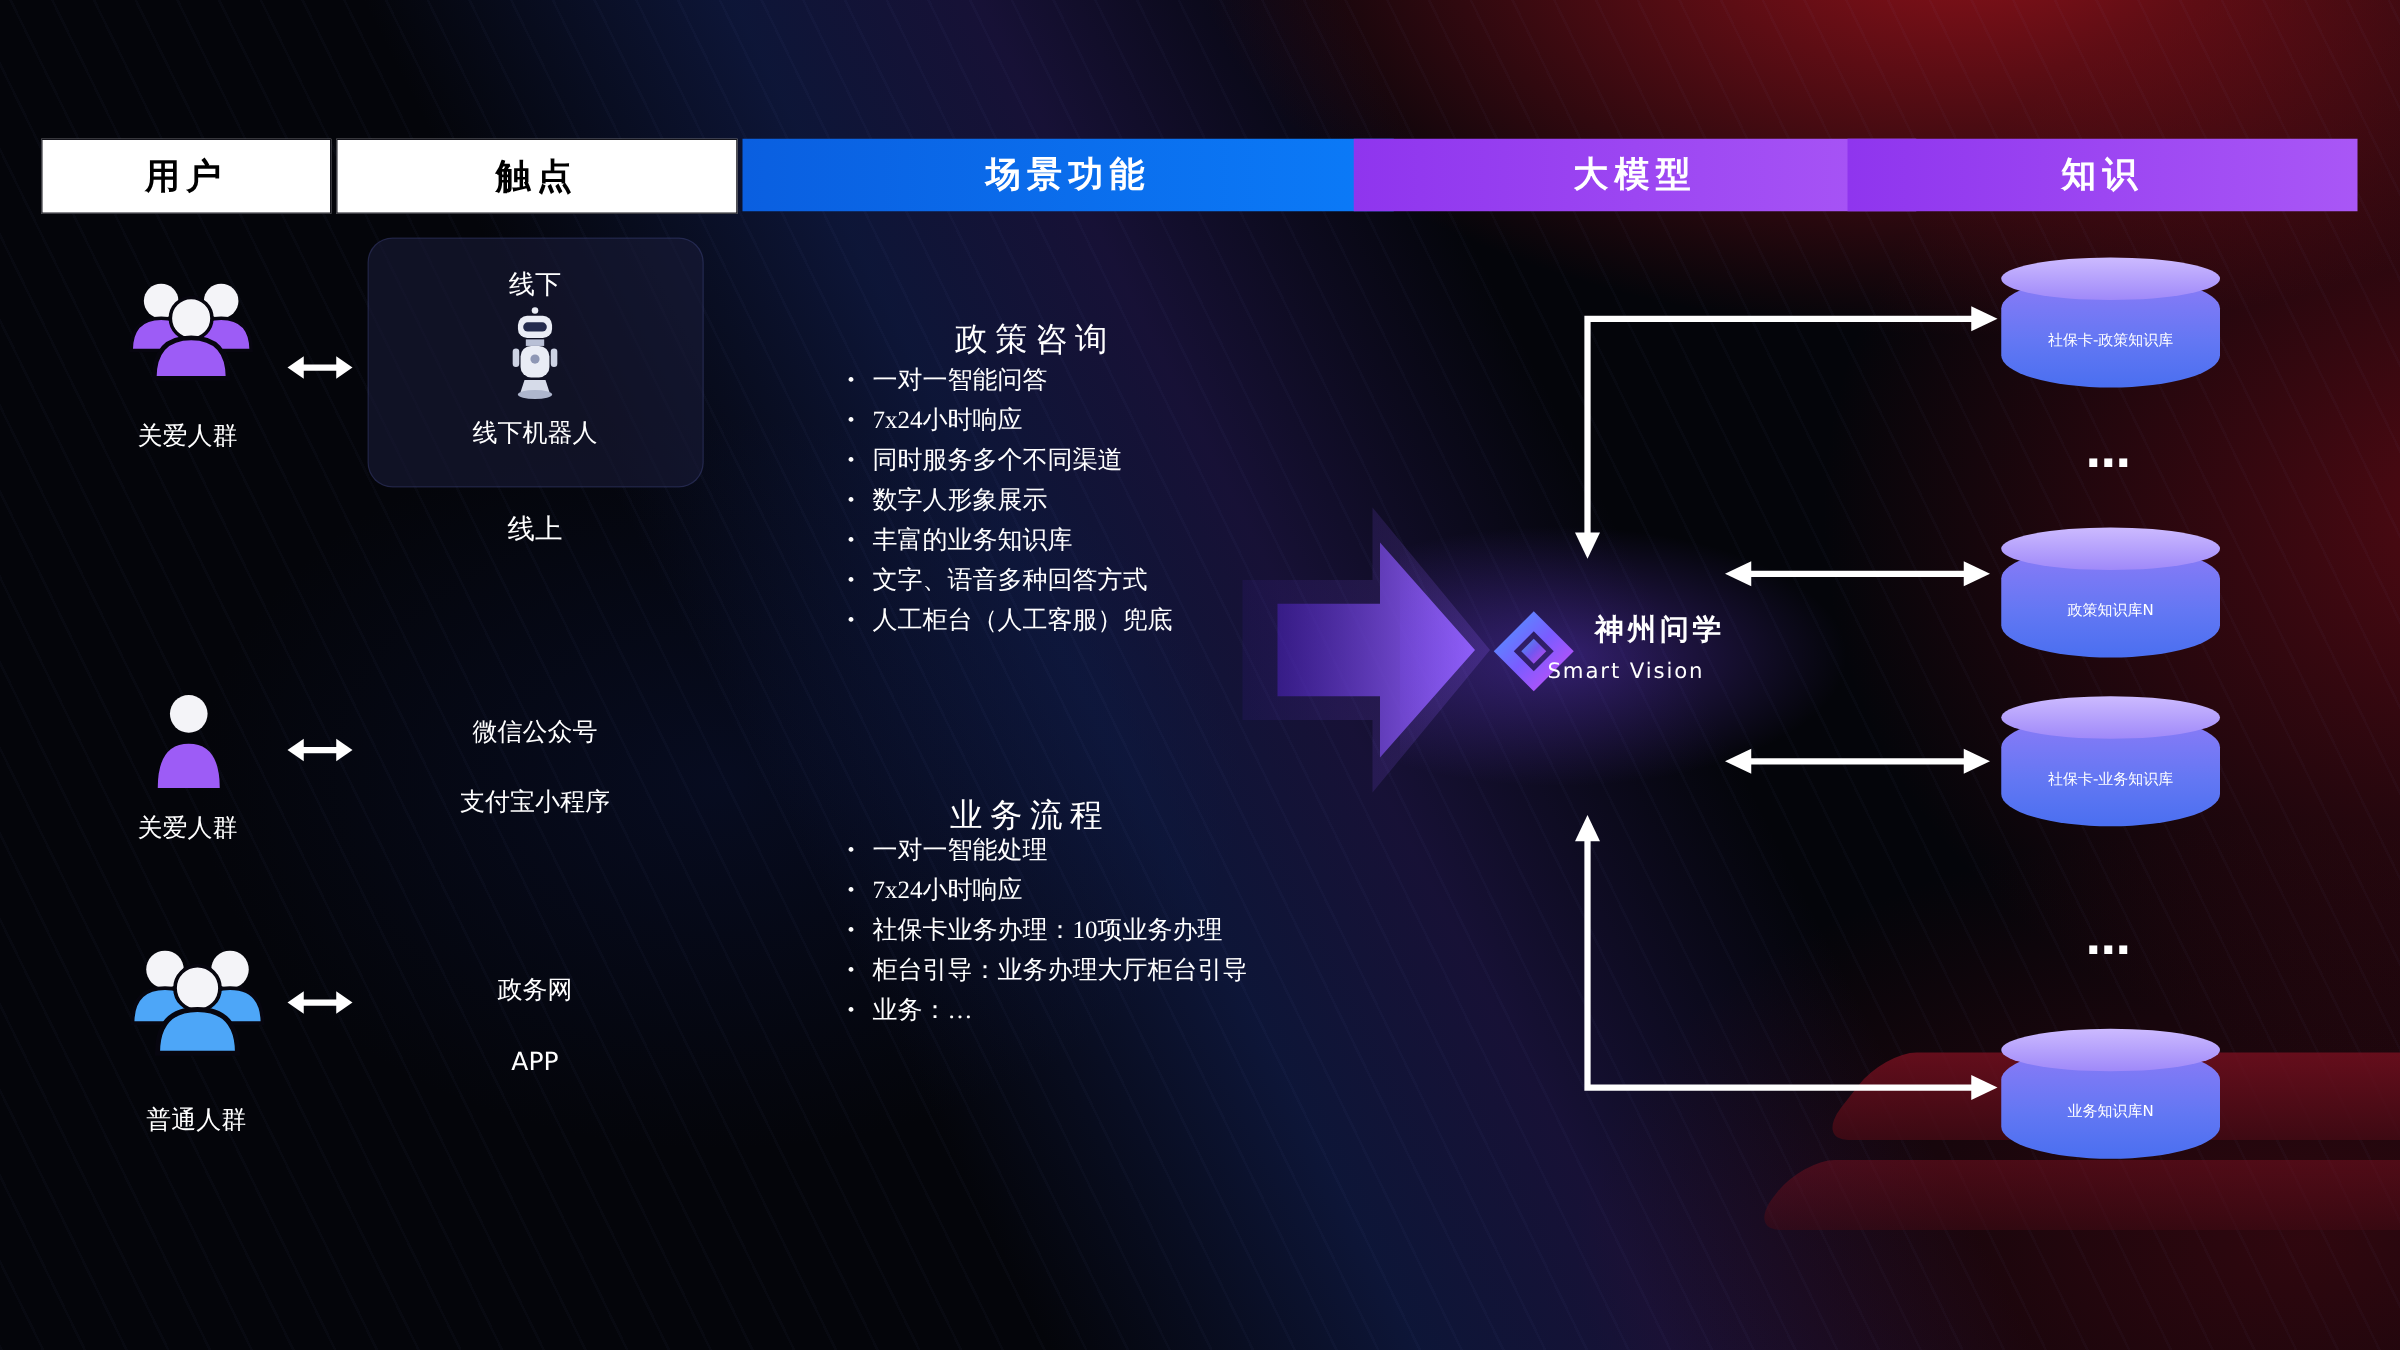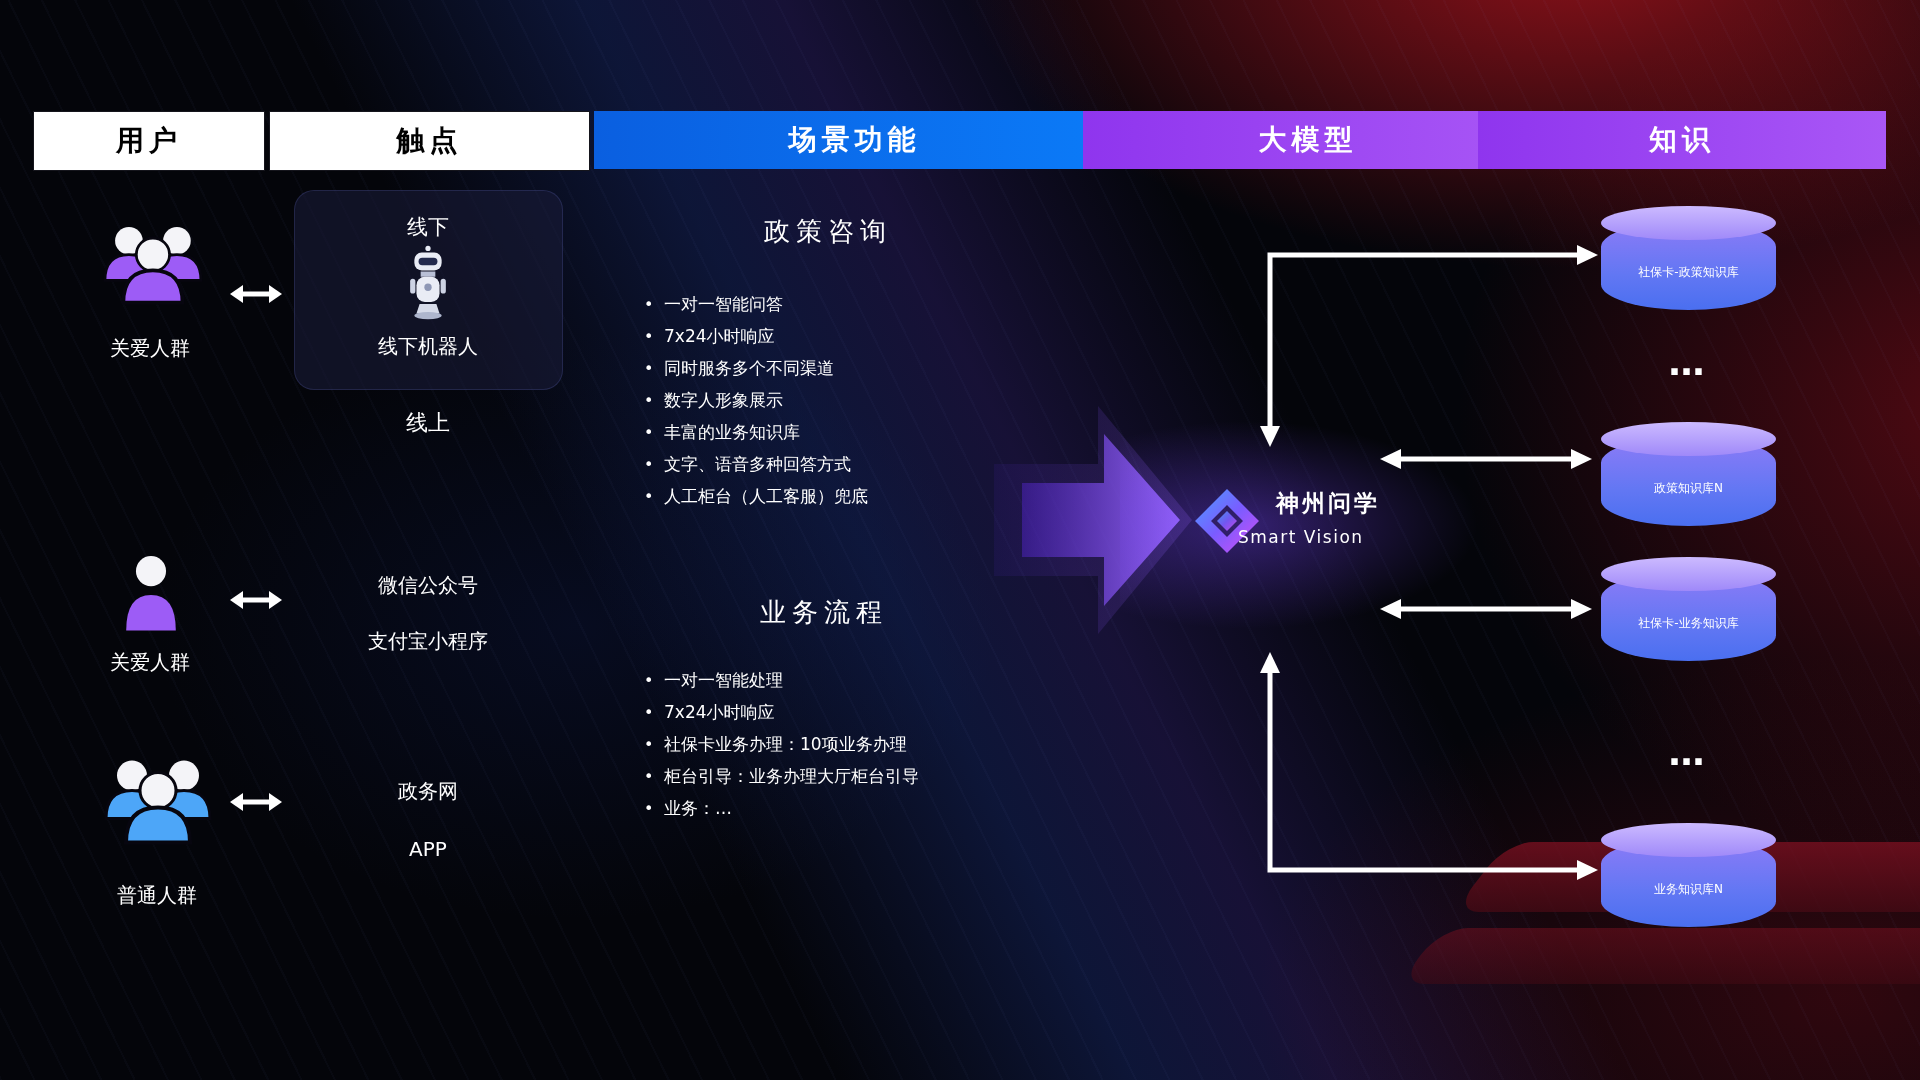--- a/index.html
+++ b/index.html
@@ -33,23 +33,23 @@
   #h4{left:1071px;width:450px;margin-left:12px;}
   #h5{left:1478px;width:408px;}
 
   .abs{position:absolute;z-index:3;}
   .clabel{position:absolute;z-index:3;transform:translateX(-50%);white-space:nowrap;font-size:20px;color:#fff;}
 
   .offline-card{position:absolute;left:294px;top:190px;width:267px;height:198px;z-index:2;
     background:rgba(26,28,56,.58);border:1px solid rgba(130,140,255,.16);border-radius:20px;}
 
   .sec-title{position:absolute;z-index:3;transform:translateX(-50%);white-space:nowrap;
-    font-size:26px;letter-spacing:6px;color:#fff;}
-  .blist{position:absolute;left:642px;z-index:3;list-style:none;margin:0;padding:0;
-    font-size:17px;line-height:32px;color:#fff;}
+    font-size:26px;letter-spacing:6px;color:#fff;margin-top:40px;}
+  .blist{position:absolute;left:676px;z-index:3;list-style:none;margin:0;padding:0;
+    font-size:20px;line-height:32px;color:#fff;font-family:Liberation Serif, serif;}
   .blist li{position:relative;padding-left:22px;white-space:nowrap;}
   .blist li::before{content:"•";position:absolute;left:2px;font-size:16px;top:1px;}
 
   .conn{position:absolute;z-index:3;}
   .uarrow{position:absolute;z-index:3;}
 
   .big-arrow{position:absolute;z-index:2;}
 
   .model-glow{position:absolute;left:1120px;top:420px;width:360px;height:210px;z-index:2;
     background:radial-gradient(ellipse at 35% 50%, rgba(120,70,255,.38), transparent 70%);}

